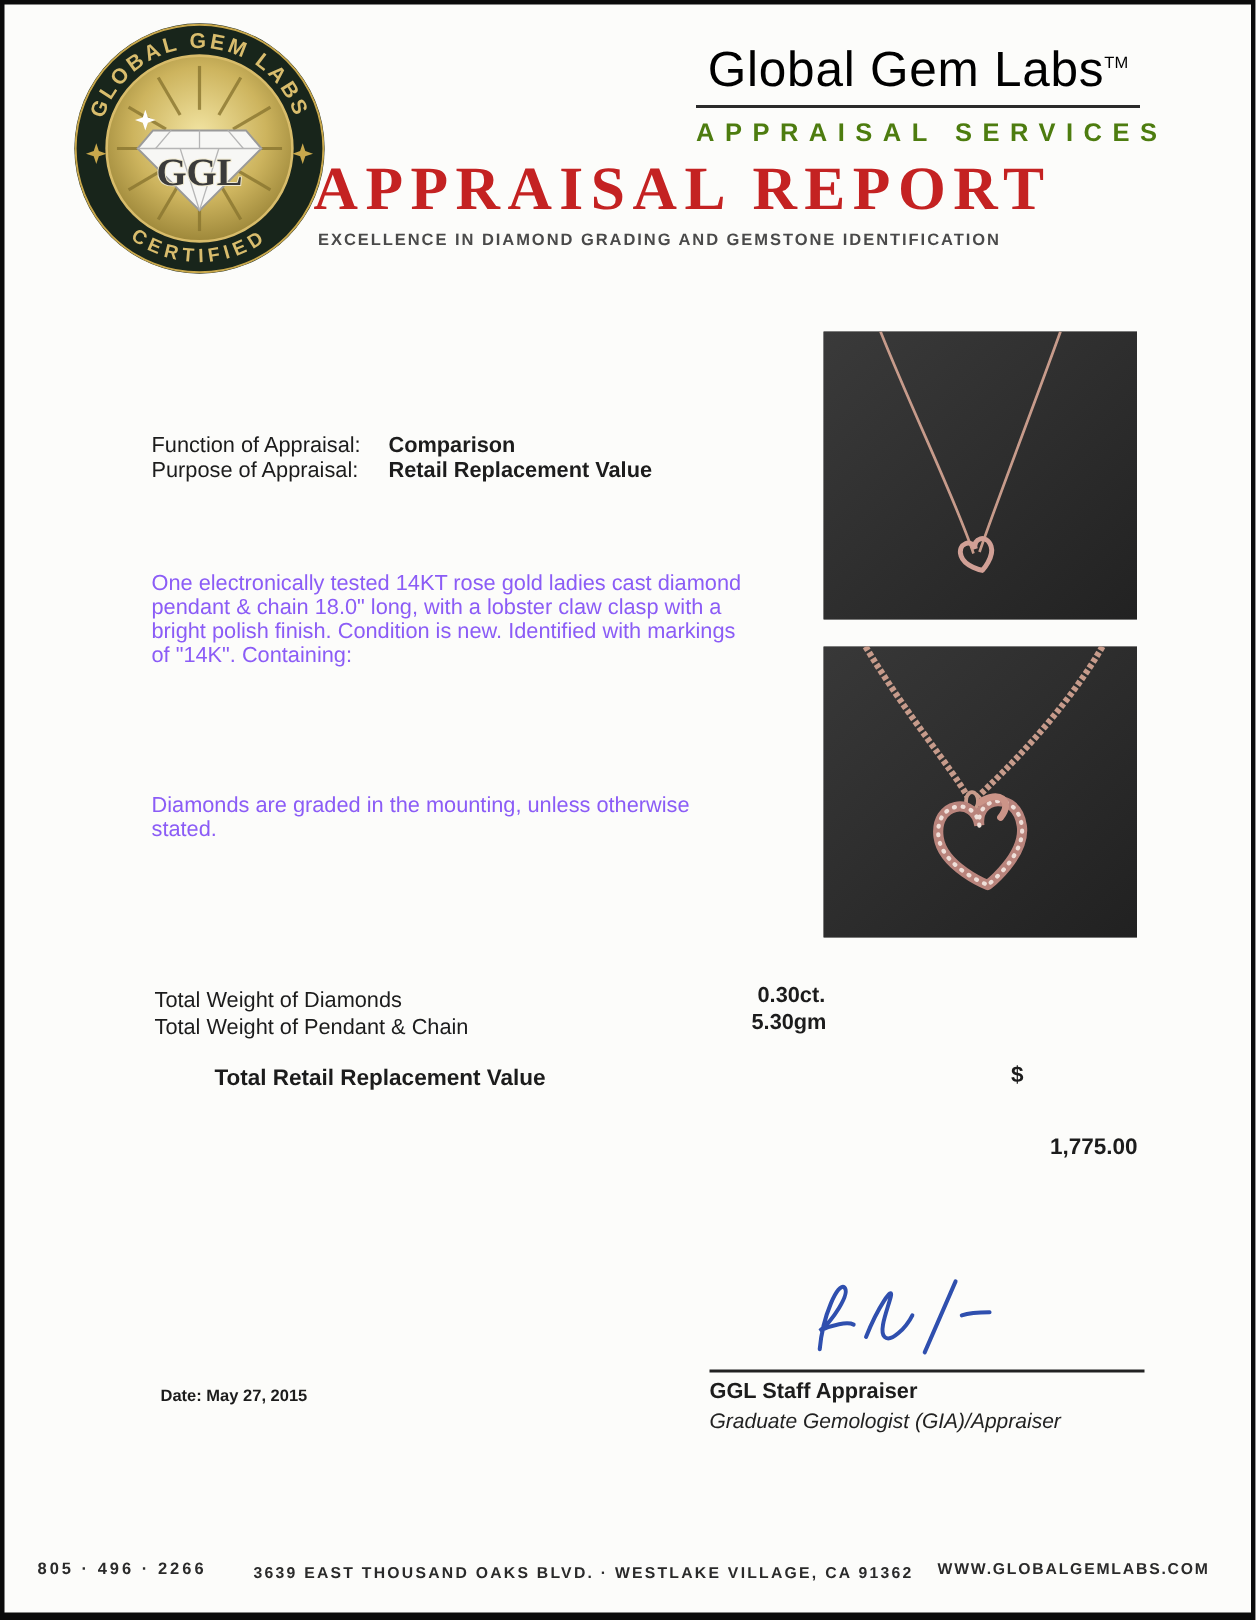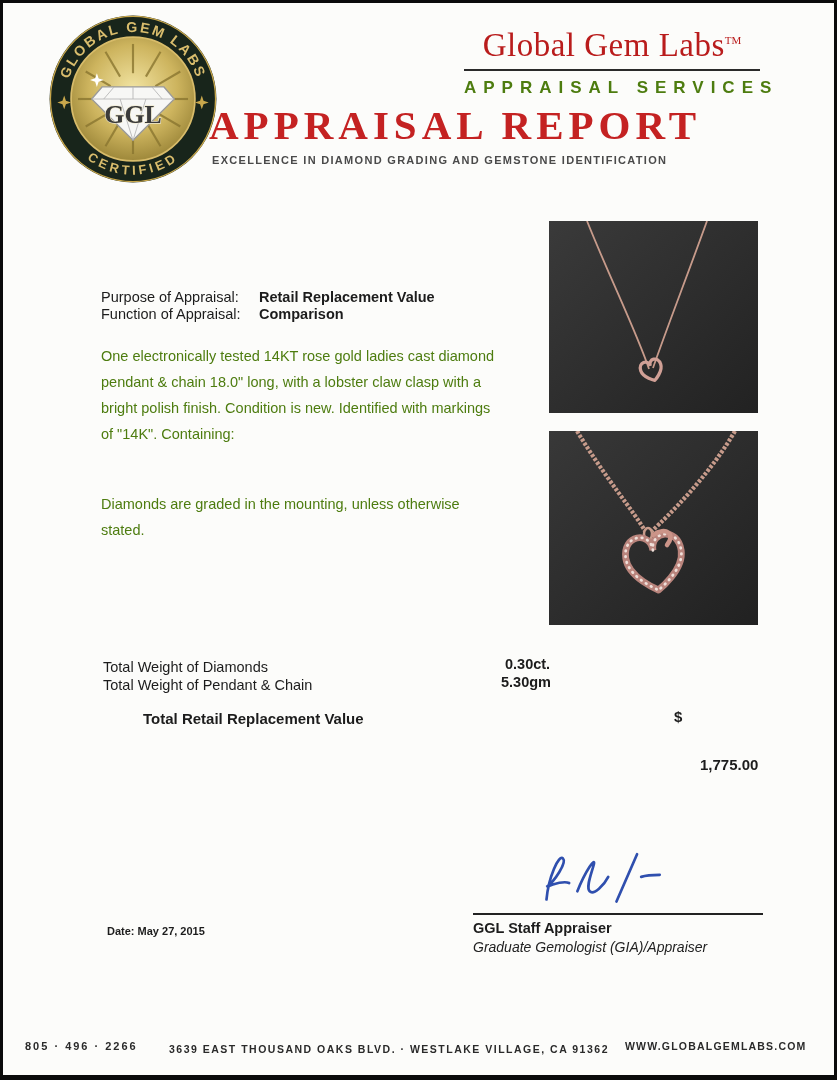--- a/index.html
+++ b/index.html
@@ -5,42 +5,42 @@
   html,body{margin:0;padding:0;background:#9a9a9a;}
   .page{
     position:relative;width:837px;height:1080px;margin:0 auto;
     background:#fcfcfa;border:3px solid #0b0b0b;border-bottom-width:5px;
     box-sizing:border-box;overflow:hidden;
     font-family:"Liberation Sans",sans-serif;color:#1c1c1c;
   }
   
   .seal{position:absolute;left:44px;top:10px;width:172px;height:178px;}
   .brand-block{position:absolute;top:24px;right:74px;width:296px;text-align:center;}
-  .brand{font-family:Liberation Serif, serif;font-size:33px;color:#b91c1c;letter-spacing:.5px;white-space:nowrap;}
+  .brand{font-family:Liberation Sans, sans-serif;font-size:33px;color:#000000;letter-spacing:.5px;white-space:nowrap;}
   .brand sup{font-size:11px;vertical-align:super;letter-spacing:0;}
   .brand-rule{height:2px;background:#2a2a2a;margin:5px 0 7px 0;}
   .services{font-size:17px;font-weight:bold;letter-spacing:7px;color:#4d7c0f;white-space:nowrap;}
   .report-title{
     position:absolute;left:206px;top:98px;
     font-family:"Liberation Serif",serif;font-weight:bold;
     font-size:41px;letter-spacing:5px;color:#c42222;white-space:nowrap;
   }
   .tagline{position:absolute;left:209px;top:151px;font-size:11px;font-weight:bold;
     letter-spacing:1.3px;color:#4a4a4a;white-space:nowrap;}
   
   .photo{position:absolute;background:#2d2d2d;}
   .photo1{left:546px;top:218px;width:209px;height:192px;}
   .photo2{left:546px;top:428px;width:209px;height:194px;}
   .photo svg{display:block;width:100%;height:100%;}
   
   .meta{position:absolute;left:98px;top:286px;font-size:14.5px;line-height:17px;}
   .meta-row{display:flex;}
   .meta-label{width:158px;}
   .meta-value{font-weight:bold;}
-  .para{position:absolute;left:98px;width:402px;font-size:14.5px;line-height:26px;color:#4d7c0f;}
+  .para{position:absolute;left:98px;width:402px;font-size:14.5px;line-height:16px;color:#8b5cf6;margin-top:38px;}
   .para-description{top:340px;}
   .para-diamonds{top:423px;}
   .para-note{top:488px;}
   
   .tot{position:absolute;font-size:14.5px;}
   .tot-l1{left:100px;top:656px;}
   .tot-l2{left:100px;top:674px;}
   .tot-v1{left:502px;top:653px;font-weight:bold;}
   .tot-v2{left:498px;top:671px;font-weight:bold;}
   .tot-l3{left:100px;top:707px;font-weight:bold;font-size:15px;margin-left:40px;}
@@ -156,26 +156,26 @@
       <g transform="translate(70,108) rotate(-8) scale(4)">
         <path d="M8,4 C8,-1 1,-1 1,5 C1,10 8,14 8,14 C8,14 15,10 15,5 C15,-1 8,-1 8,4" fill="none" stroke="#b9847c" stroke-width="1.7" stroke-linejoin="round"></path>
         <path d="M8,4 C8,-1 1,-1 1,5 C1,10 8,14 8,14 C8,14 15,10 15,5 C15,-1 8,-1 8,4" fill="none" stroke="#efe0da" stroke-width="0.7" stroke-dasharray="0.15 1.3" stroke-linecap="round"></path>
       </g>
       <path d="M104,104 C117,95 127,103 118,114" fill="none" stroke="#cb9488" stroke-width="4.5" stroke-linecap="round"></path>
     </svg>
   </div>
 
   <div class="meta">
     <div class="meta-row">
+      <span class="meta-label">Function of Appraisal:</span>
+      <span class="meta-value">Comparison</span>
+    </div>
+    <div class="meta-row">
       <span class="meta-label">Purpose of Appraisal:</span>
       <span class="meta-value">Retail Replacement Value</span>
-    </div>
-    <div class="meta-row">
-      <span class="meta-label">Function of Appraisal:</span>
-      <span class="meta-value">Comparison</span>
     </div>
   </div>
 
   <div class="para para-description">One electronically tested 14KT rose gold ladies cast diamond pendant &amp; chain 18.0" long,  with a lobster claw clasp with a bright polish finish. Condition is new.  Identified with markings of "14K".  Containing:</div>
   <div class="para para-note">Diamonds are graded in the mounting, unless otherwise stated.</div>
 
   <div class="tot tot-l1">Total Weight of Diamonds</div>
   <div class="tot tot-v1">0.30ct.</div>
   <div class="tot tot-l2">Total Weight of Pendant &amp; Chain</div>
   <div class="tot tot-v2">5.30gm</div>

